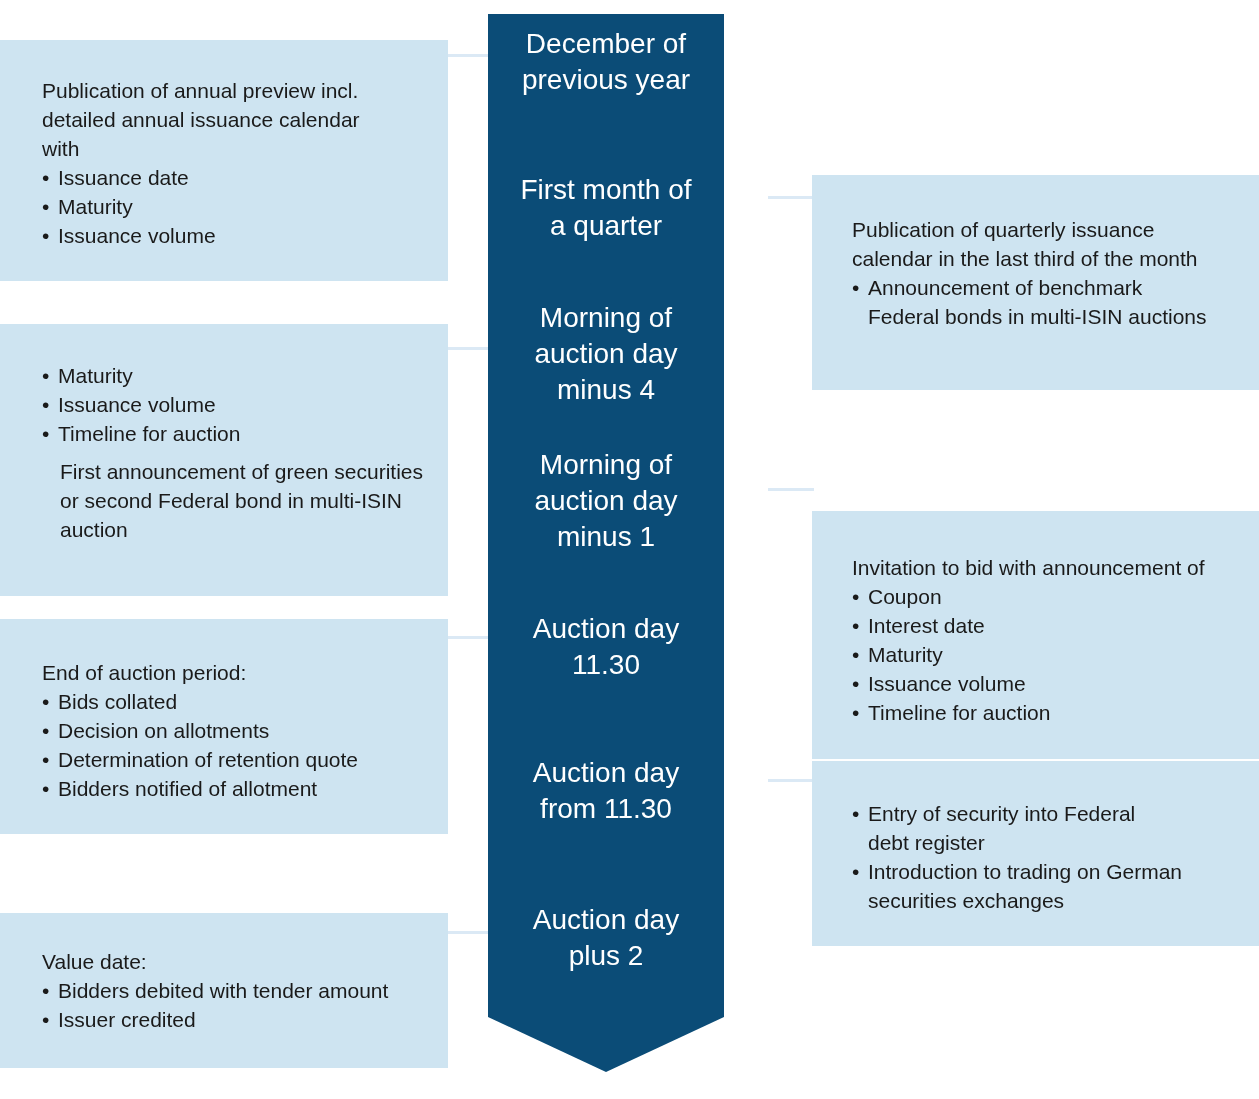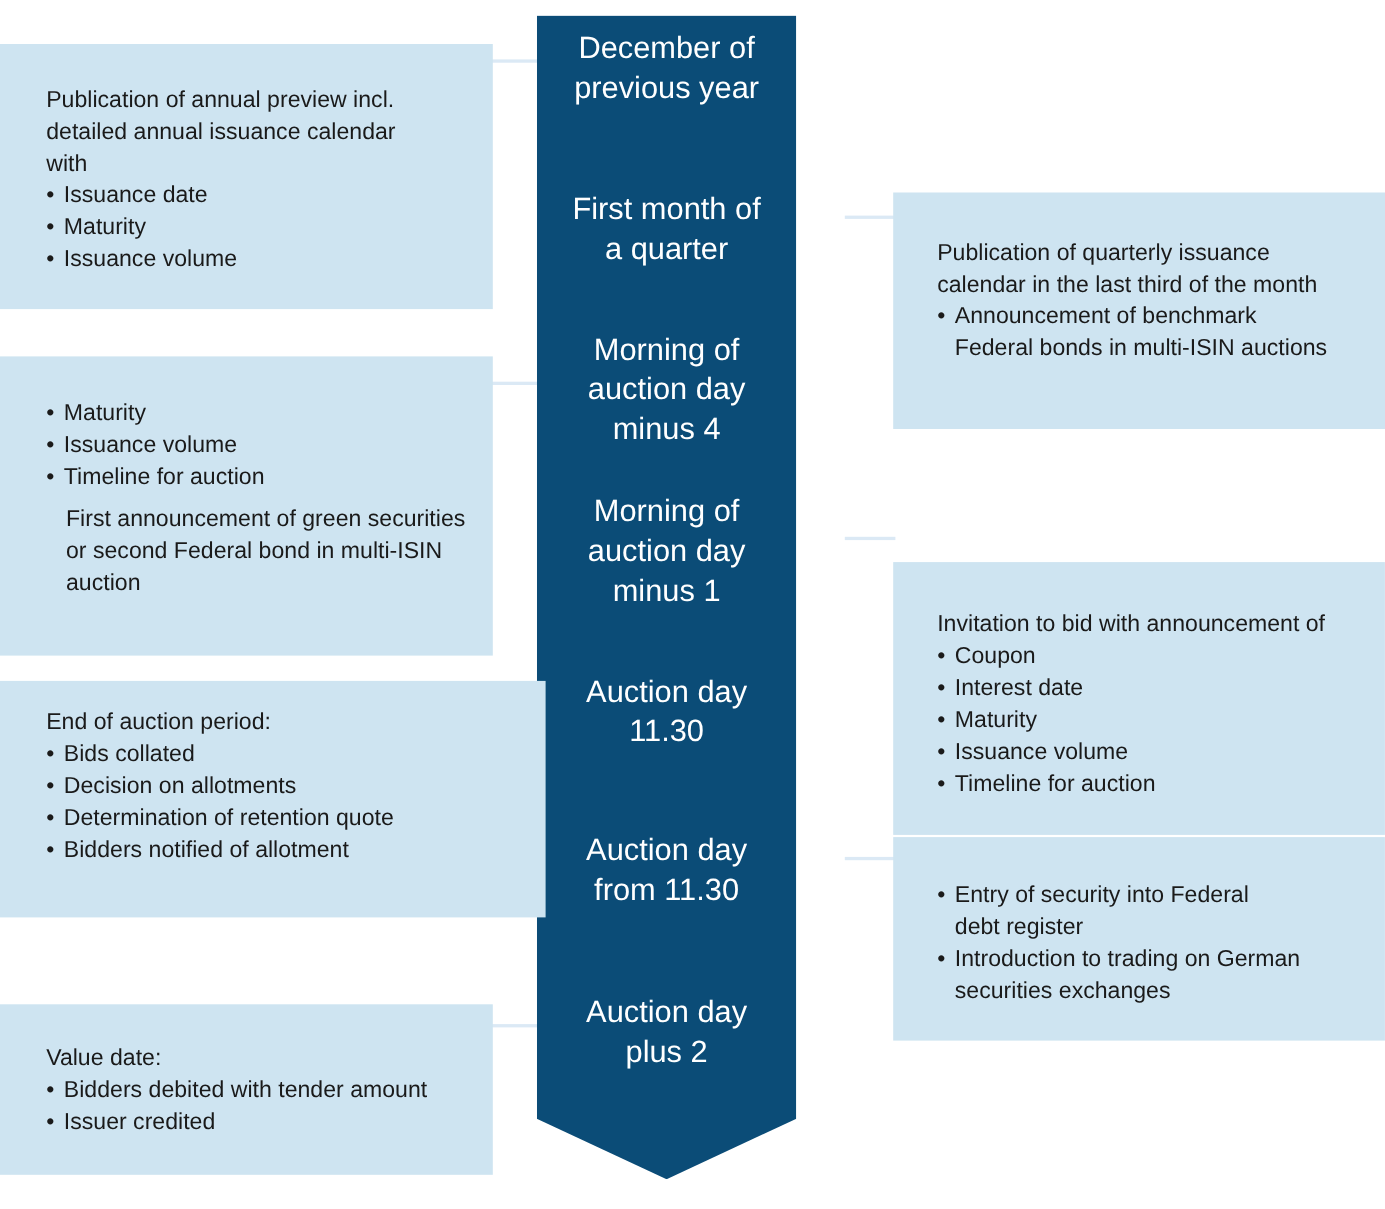--- a/index.html
+++ b/index.html
@@ -35,21 +35,21 @@
   .tl-0{top:48px}.tl-1{top:194px}.tl-2{top:340px}.tl-3{top:487px}
   .tl-4{top:633px}.tl-5{top:777px}.tl-6{top:924px}
   
   .box{
     position:absolute;background:var(--box);color:var(--ink);
     font-size:21px;line-height:29px;box-sizing:border-box;
     padding:36px 12px 0 42px;
   }
   .box-l1{left:0;top:40px;width:448px;height:241px;}
   .box-l2{left:0;top:324px;width:448px;height:272px;padding-top:37px;}
-  .box-l3{left:0;top:619px;width:496px;height:215px;padding-top:23px;}
+  .box-l3{left:0;top:619px;width:448px;height:215px;padding-top:39px;}
   .box-l4{left:0;top:913px;width:448px;height:155px;padding-top:34px;}
   .box-r1{left:812px;top:175px;width:457px;height:215px;padding-top:40px;padding-left:40px;}
   .box-r2{left:812px;top:491px;width:447px;height:248px;padding-top:42px;padding-left:40px;margin-top:20px;}
   .box-r3{left:812px;top:761px;width:447px;height:185px;padding-top:38px;padding-left:40px;}
   .para{white-space:pre-line;}
   .bullet-row{display:flex;}
   .bullet-row + .para{margin-top:9px;margin-left:18px;}
   .dot{flex:0 0 16px;width:16px;}
   .btxt{flex:1;white-space:pre-line;}
 </style>

